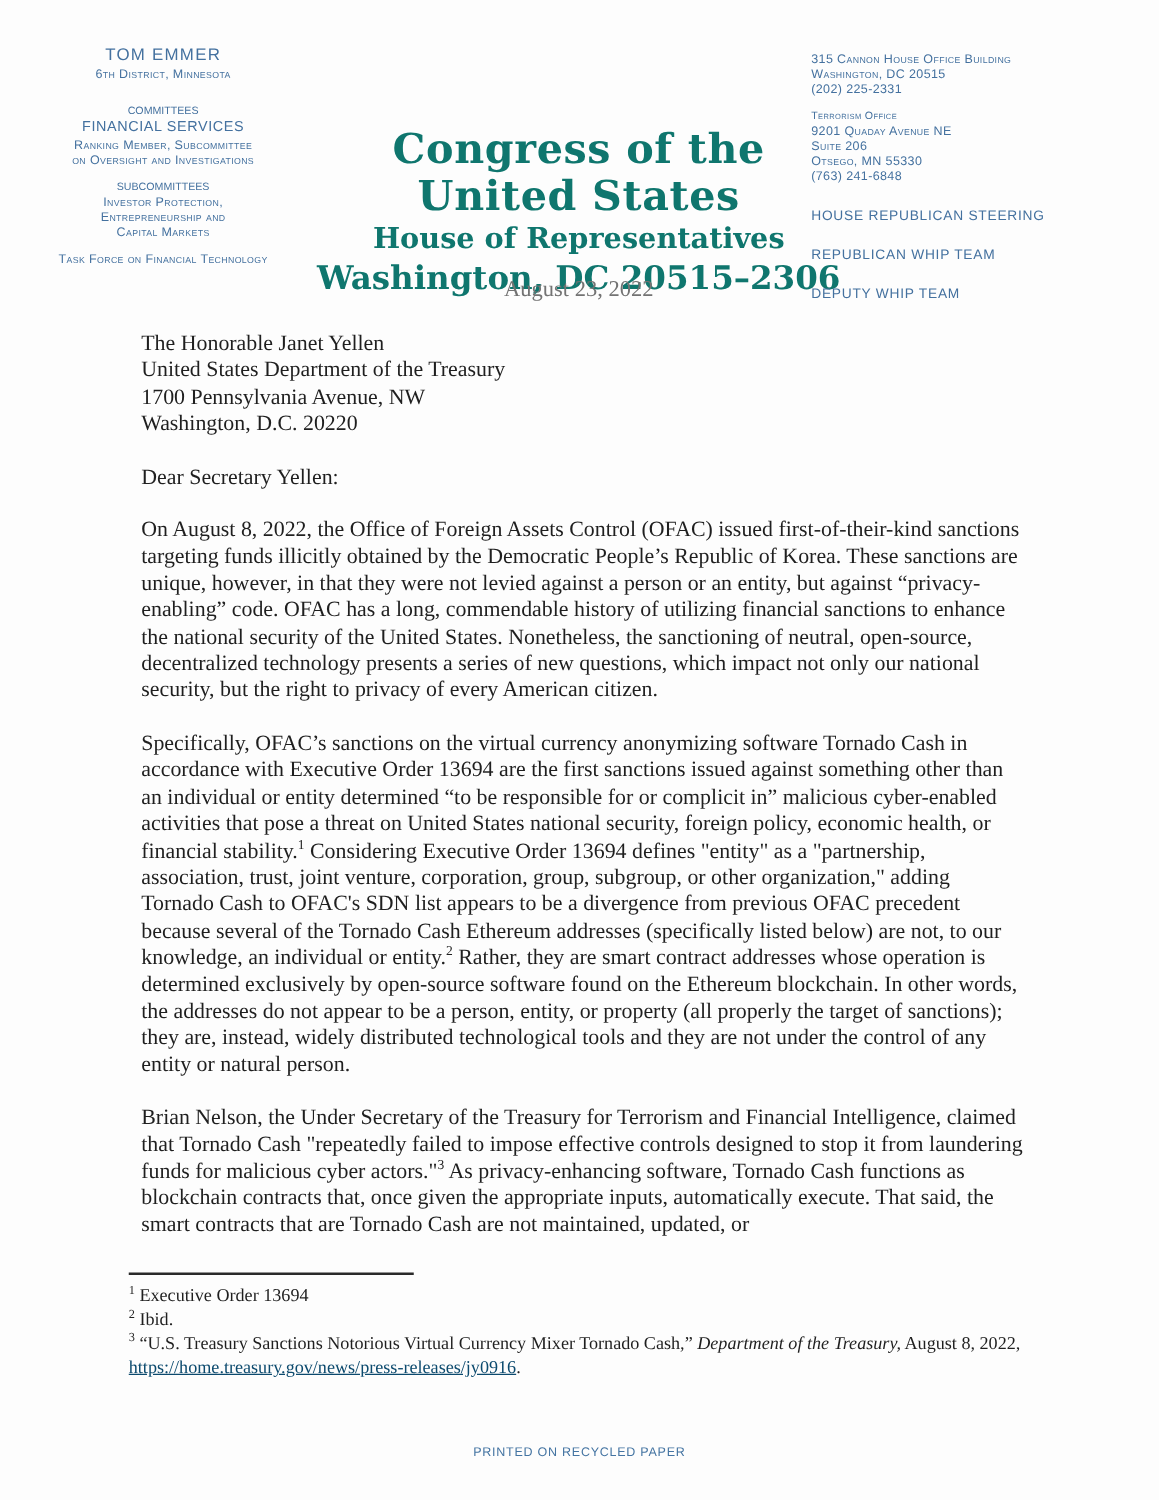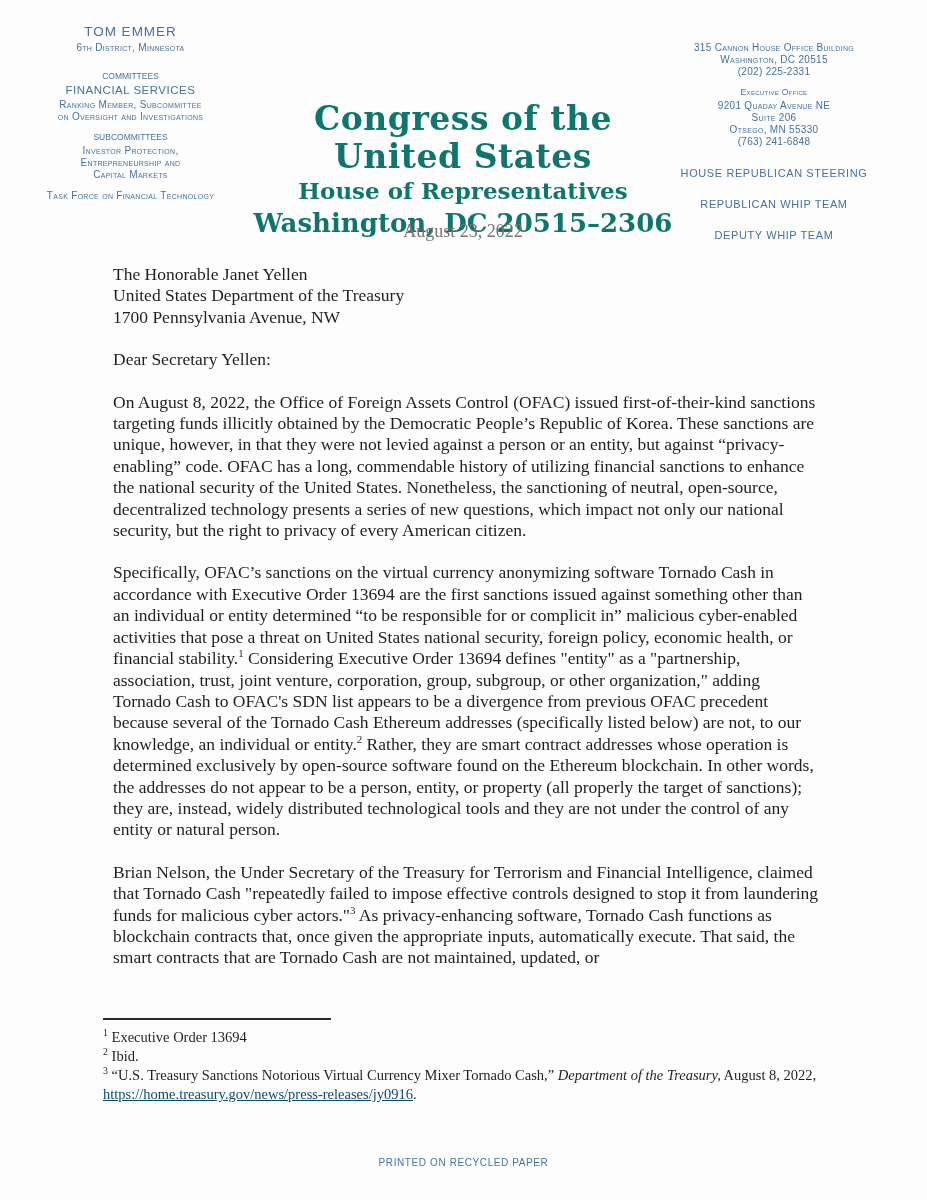--- a/index.html
+++ b/index.html
@@ -9,26 +9,26 @@
     position: relative;
     overflow: hidden;
     font-family: "Liberation Serif", serif;
     color: #1f1f1f;
   }
   .page { position: absolute; inset: 0; background: #fdfdfd; }
 
   
   .lh { color: #44719f; font-family: "Liberation Sans", sans-serif; }
   .lh-left {
-    position: absolute; top: 24px; left: 28px; width: 205px;
+    position: absolute; top: 36px; left: 28px; width: 205px;
     text-align: center;
   }
   .lh-right {
     position: absolute; top: 42px; right: 28px; width: 250px;
-    text-align: center;
+    text-align: left;
   }
   .lh-name { font-size: 13.5px; letter-spacing: 1px; font-weight: 400; }
   .sc { font-variant: small-caps; letter-spacing: 0.3px; }
   .t9  { font-size: 10px; line-height: 12px; }
   .t8  { font-size: 8.5px; line-height: 10px; }
   .t11 { font-size: 11.5px; letter-spacing: 0.5px; }
   .gap18 { margin-top: 17px; }
   .gap10 { margin-top: 9px; }
   .gap4  { margin-top: 3px; }
   .team { font-size: 11px; letter-spacing: 0.6px; margin-top: 19px; }
@@ -99,37 +99,38 @@
   <div class="lh-center">
     <div class="bl bl-1">Congress of the United States</div>
     <div class="bl bl-2">House of Representatives</div>
     <div class="bl bl-3">Washington, DC 20515–2306</div>
   </div>
 
   <div class="lh lh-right">
     <div class="t9 sc">315 Cannon House Office Building</div>
     <div class="t9 sc">Washington, DC 20515</div>
     <div class="t9 sc">(202) 225-2331</div>
-    <div class="t8 sc gap10">Executive Office</div>
+    <div class="t8 sc gap10">Terrorism Office</div>
     <div class="t9 sc gap4">9201 Quaday Avenue NE</div>
     <div class="t9 sc">Suite 206</div>
     <div class="t9 sc">Otsego, MN 55330</div>
     <div class="t9 sc">(763) 241-6848</div>
     <div class="team">HOUSE REPUBLICAN STEERING</div>
     <div class="team">REPUBLICAN WHIP TEAM</div>
     <div class="team">DEPUTY WHIP TEAM</div>
   </div>
 
   <div class="date-line">August 23, 2022</div>
 
   <main class="letter-body">
     <div class="addr-block">
       <div class="addr-line">The Honorable Janet Yellen</div>
       <div class="addr-line">United States Department of the Treasury</div>
       <div class="addr-line">1700 Pennsylvania Avenue, NW</div>
+      <div class="addr-line">Washington, D.C. 20220</div>
     </div>
 
     <div class="salutation">Dear Secretary Yellen:</div>
 
     <p class="para"><span>On August 8, 2022, the Office of Foreign Assets Control (OFAC) issued first-of-their-kind sanctions targeting funds illicitly obtained by the Democratic People’s Republic of Korea. These sanctions are unique, however, in that they were not levied against a person or an entity, but against “privacy-enabling” code. OFAC has a long, commendable history of utilizing financial sanctions to enhance the national security of the United States. Nonetheless, the sanctioning of neutral, open-source, decentralized technology presents a series of new questions, which impact not only our national security, but the right to privacy of every American citizen.</span></p>
     <p class="para"><span>Specifically, OFAC’s sanctions on the virtual currency anonymizing software Tornado Cash in accordance with Executive Order 13694 are the first sanctions issued against something other than an individual or entity determined “to be responsible for or complicit in” malicious cyber-enabled activities that pose a threat on United States national security, foreign policy, economic health, or financial stability.</span><sup>1</sup><span> Considering Executive Order 13694 defines "entity" as a "partnership, association, trust, joint venture, corporation, group, subgroup, or other organization," adding Tornado Cash to OFAC's SDN list appears to be a divergence from previous OFAC precedent because several of the Tornado Cash Ethereum addresses (specifically listed below) are not, to our knowledge, an individual or entity.</span><sup>2</sup><span> Rather, they are smart contract addresses whose operation is determined exclusively by open-source software found on the Ethereum blockchain. In other words, the addresses do not appear to be a person, entity, or property (all properly the target of sanctions); they are, instead, widely distributed technological tools and they are not under the control of any entity or natural person.</span></p>
     <p class="para"><span>Brian Nelson, the Under Secretary of the Treasury for Terrorism and Financial Intelligence, claimed that Tornado Cash "repeatedly failed to impose effective controls designed to stop it from laundering funds for malicious cyber actors."</span><sup>3</sup><span> As privacy-enhancing software, Tornado Cash functions as blockchain contracts that, once given the appropriate inputs, automatically execute. That said, the smart contracts that are Tornado Cash are not maintained, updated, or</span></p>
   </main>
 
   <div class="footnotes">

